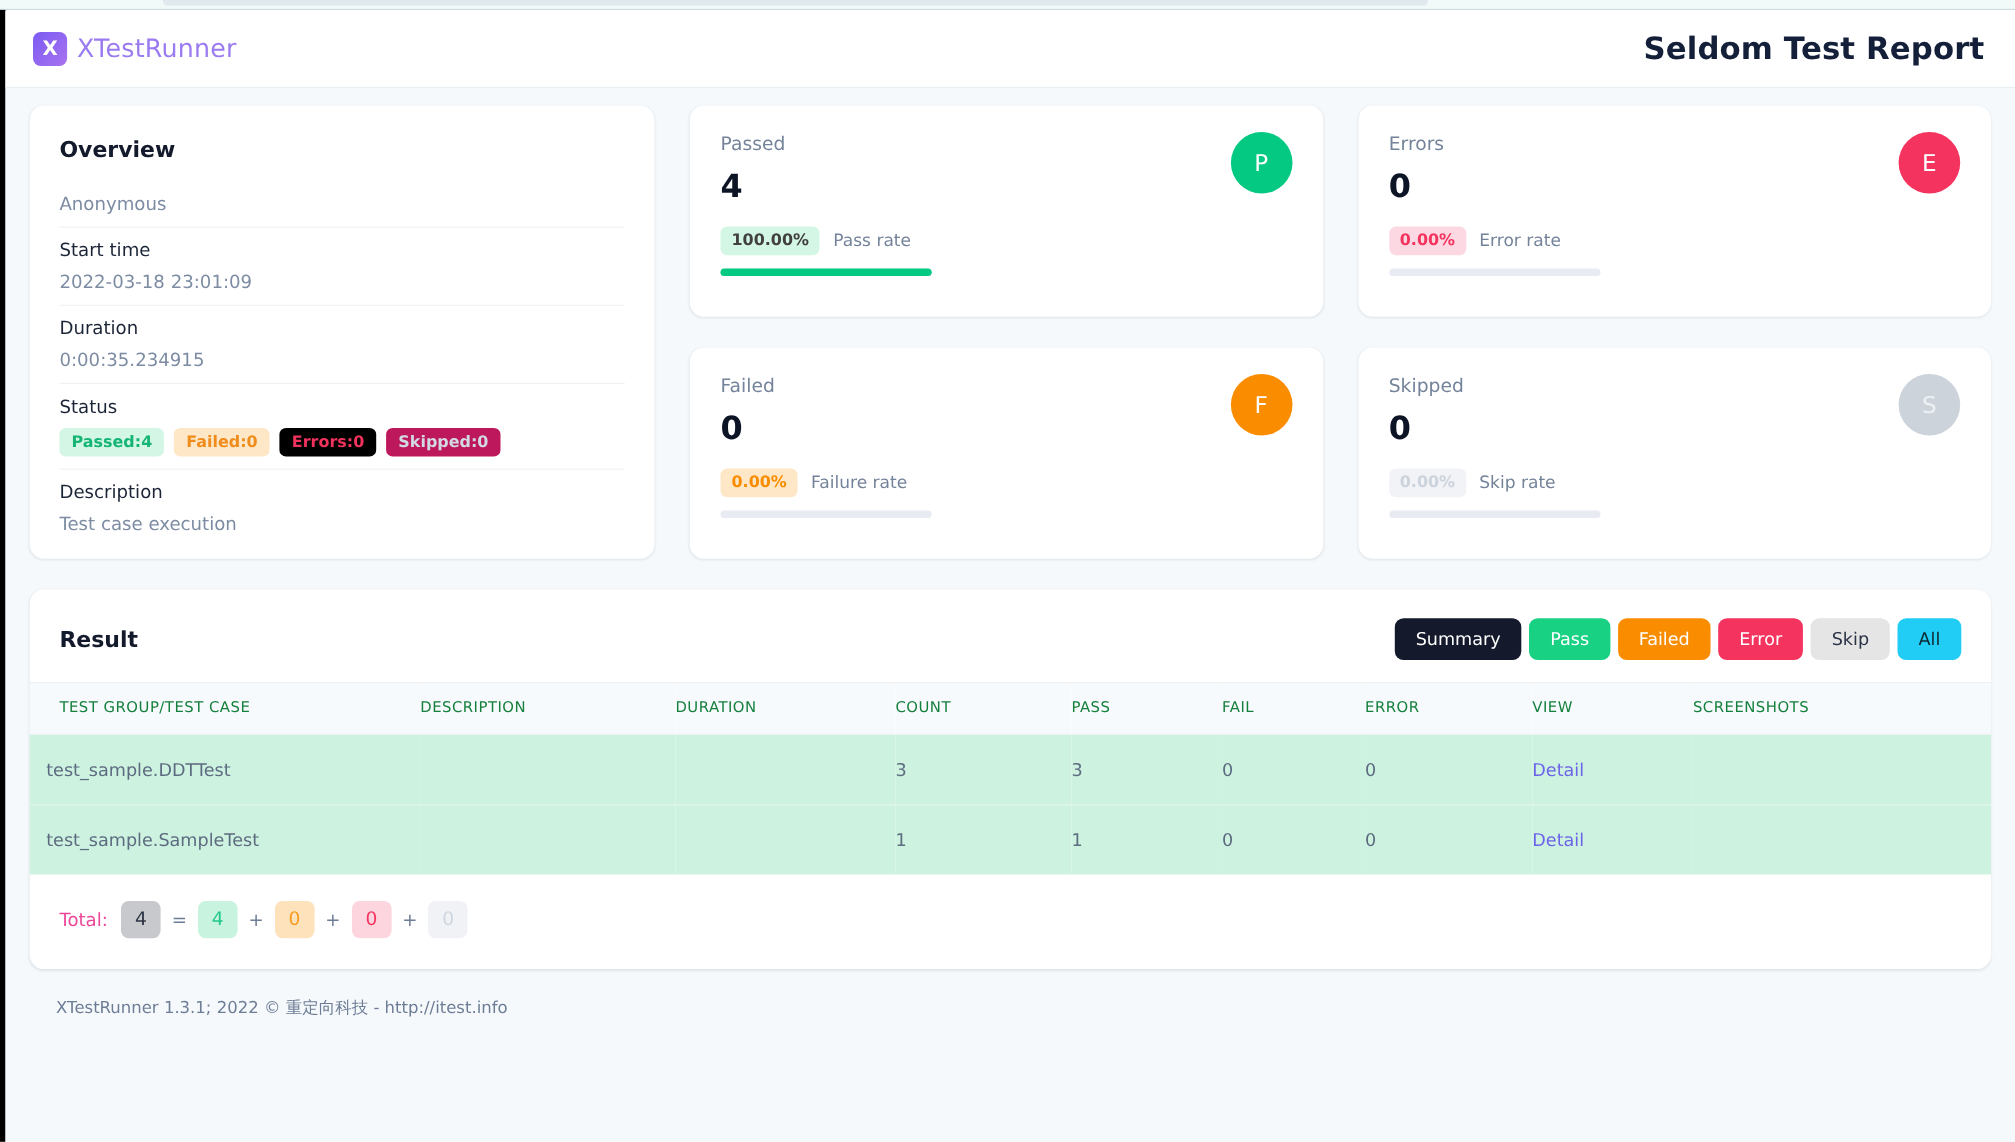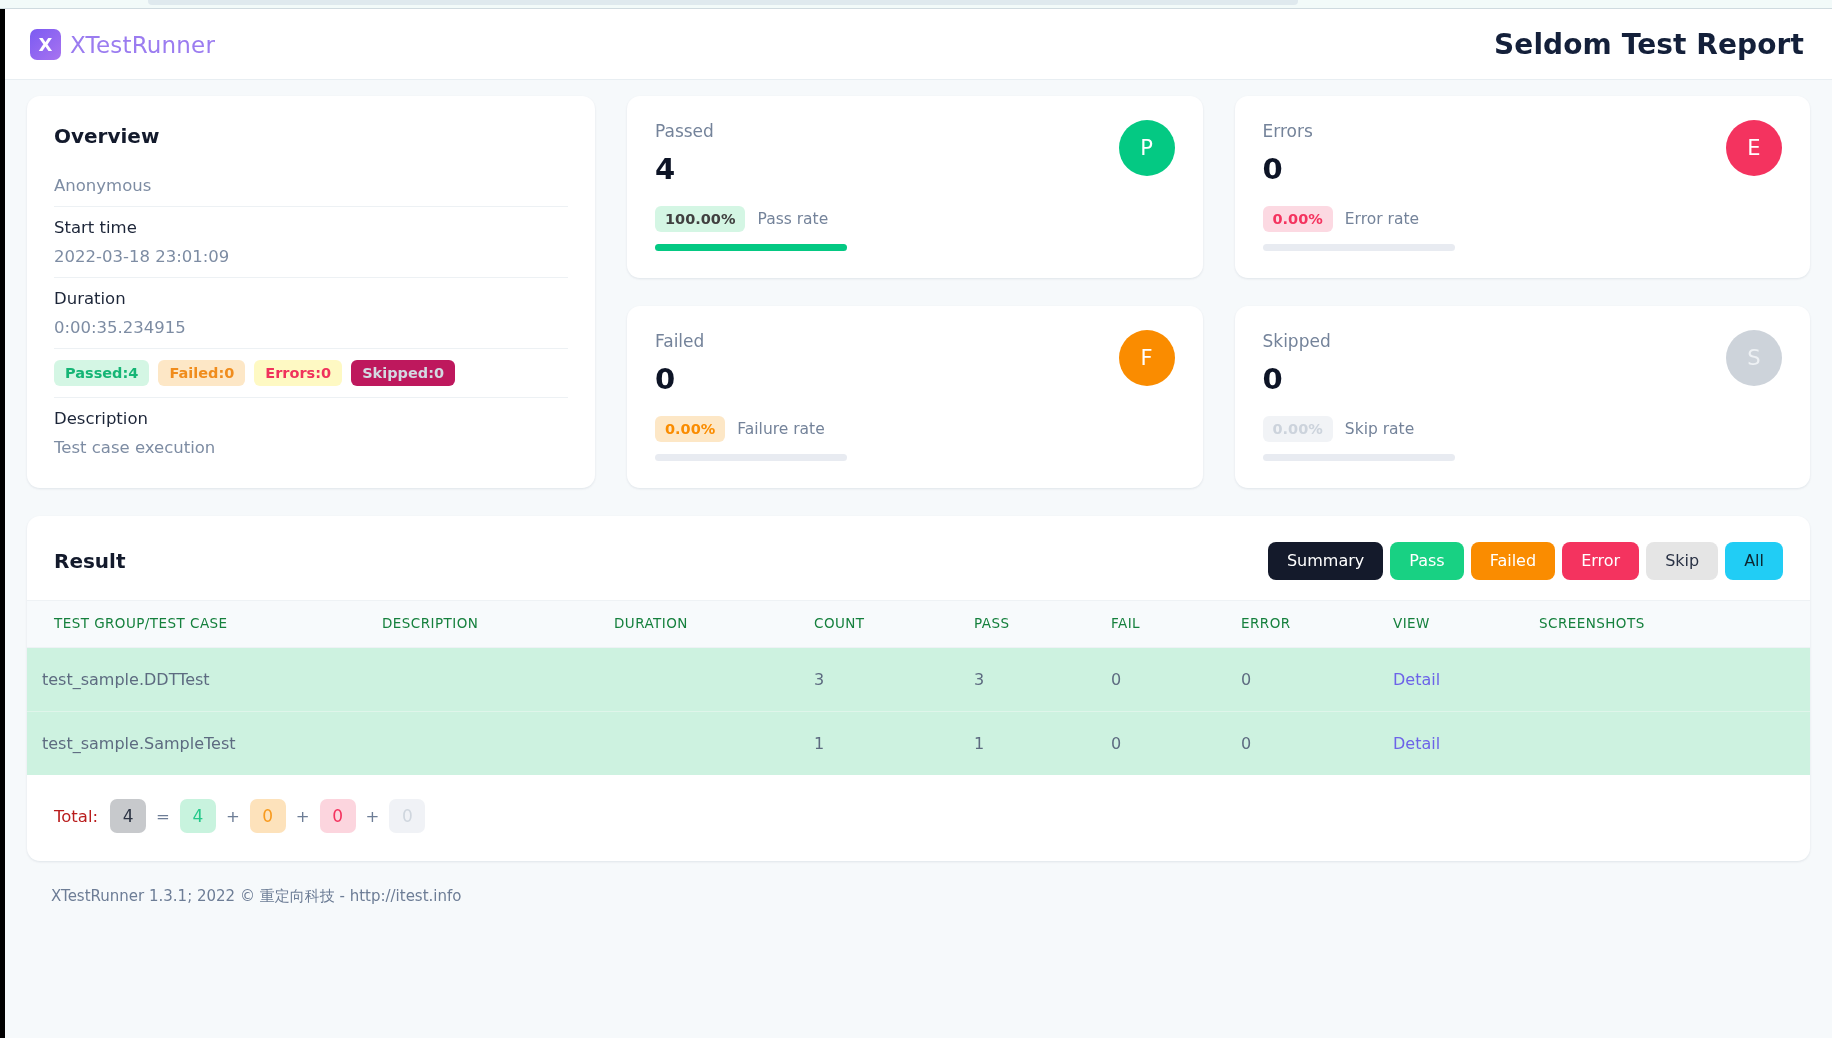--- a/index.html
+++ b/index.html
@@ -83,21 +83,21 @@
   .ov-row:last-child { border-bottom: none; margin-bottom: 0; padding-bottom: 0; }
   .ov-label { font-size: 16.5px; color: #1c2538; margin-bottom: 10px; }
   .ov-value { font-size: 16.5px; color: #7d8ca3; }
   .status-badges { display: flex; gap: 9px; flex-wrap: wrap; }
   .sbadge {
     font-size: 14.5px; font-weight: 700;
     padding: 5px 11px; border-radius: 6px;
   }
   .sb-pass  { background: #d4f6e4; color: #15b575; }
   .sb-fail  { background: #fde7c6; color: #f08c1c; }
-  .sb-error { background: #fef9c3; color: #f0325c; }
+  .sb-error { background: #000000; color: #f0325c; }
   .sb-skip  { background: #be185d; color: #d3d9e2; }
 
   
   .stat { padding: 25px 28px 22px 28px; position: relative; min-height: 182px; }
   .stat-title { font-size: 17px; color: #74839a; margin-bottom: 14px; }
   .stat-num { font-size: 29px; font-weight: 700; color: #0d1426; line-height: 1; margin-bottom: 22px; }
   .stat-rate-line { display: flex; align-items: center; gap: 12px; margin-bottom: 12px; }
   .rate-badge { font-size: 14.5px; font-weight: 700; padding: 5px 10px; border-radius: 6px; }
   .rate-label { font-size: 15.5px; color: #74839a; }
   .bar-track { height: 7px; border-radius: 4px; background: #e8ebf1; width: 192px; }
@@ -156,21 +156,21 @@
     border-bottom: 1px solid #dff5ea;
   }
   tbody tr:last-child td { border-bottom: none; }
   tbody td:first-child { padding-left: 15px; }
   .detail-link { color: #6c63e8; text-decoration: none; cursor: pointer; }
 
   .total-row {
     display: flex; align-items: center; gap: 10px;
     padding: 24px 27px 0 27px;
   }
-  .total-label { font-size: 16.5px; color: #b91c1c; margin-right: 2px; }
+  .total-label { font-size: 16.5px; color: #ec4899; margin-right: 2px; }
   .tchip {
     min-width: 36px; height: 34px; border-radius: 7px;
     display: flex; align-items: center; justify-content: center;
     font-size: 17px; padding: 0 9px;
   }
   .tc-total { background: #c7c9cc; color: #2c3444; }
   .tc-pass  { background: #c8f3de; color: #24c98a; }
   .tc-fail  { background: #fde2bb; color: #f89a1e; }
   .tc-err   { background: #fcd5de; color: #f4335f; }
   .tc-skip  { background: #f0f2f6; color: #cfd6de; }
@@ -210,20 +210,21 @@
         </div>
         <div class="ov-row">
           <div class="ov-label">Start time</div>
           <div class="ov-value">2022-03-18 23:01:09</div>
         </div>
         <div class="ov-row">
           <div class="ov-label">Duration</div>
           <div class="ov-value">0:00:35.234915</div>
         </div>
         <div class="ov-row">
+          <div class="ov-label">Status</div>
           <div class="status-badges">
             <span class="sbadge sb-pass">Passed:4</span>
             <span class="sbadge sb-fail">Failed:0</span>
             <span class="sbadge sb-error">Errors:0</span>
             <span class="sbadge sb-skip">Skipped:0</span>
           </div>
         </div>
         <div class="ov-row">
           <div class="ov-label">Description</div>
           <div class="ov-value">Test case execution</div>

